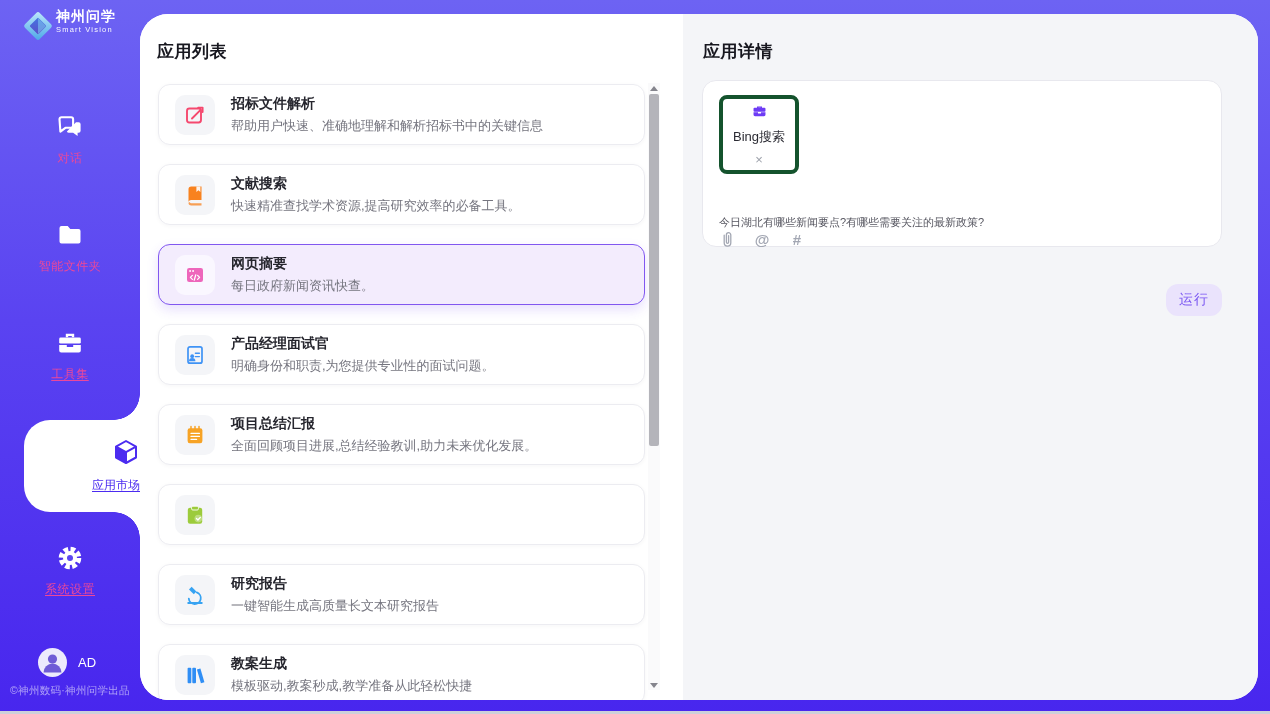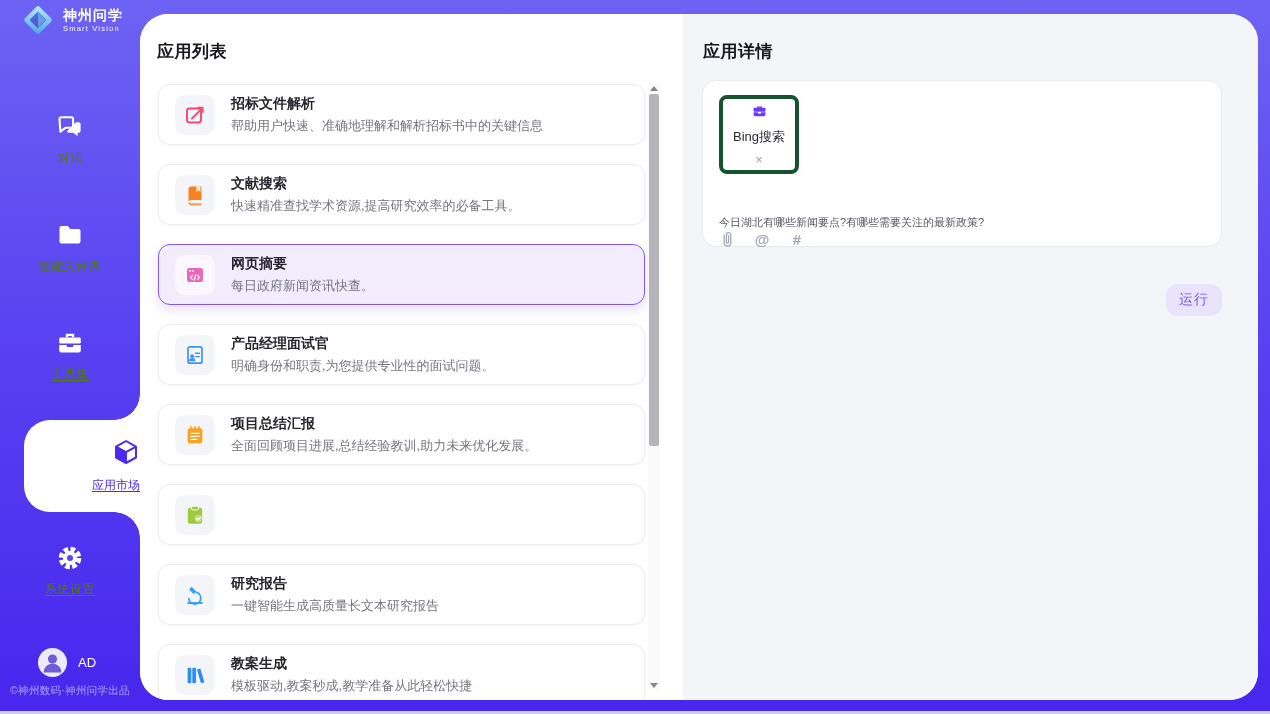--- a/index.html
+++ b/index.html
@@ -6,27 +6,27 @@
   html,body { width:1270px; height:714px; overflow:hidden; }
   body {
     font-family:"Liberation Sans","DejaVu Sans",sans-serif;
     background:linear-gradient(180deg,#6d63f3 0%,#5a43f1 45%,#4826ee 100%);
     position:relative;
   }
   .bottom-strip{position:absolute;left:0;right:0;bottom:0;height:3px;background:#ccd0da;}
 
   
   .sidebar{position:absolute;left:0;top:0;width:140px;height:714px;color:#fff;}
-  .brand{position:absolute;top:2px;left:20px;display:flex;align-items:center;gap:7px;}
+  .brand{position:absolute;top:8px;left:20px;display:flex;gap:0;}
   .brand-mark svg{display:block;}
   .brand-name{font-size:14px;font-weight:bold;letter-spacing:1px;line-height:17px;}
   .brand-sub{font-size:7.5px;letter-spacing:1.2px;opacity:.95;}
   .nav-item{position:absolute;left:0;width:140px;display:flex;flex-direction:column;align-items:center;gap:8px;cursor:pointer;}
   .nav-item .nico{width:30px;height:30px;display:flex;align-items:center;justify-content:center;}
-  .nav-item .nlabel{font-size:12px;color:#4d7c0f;letter-spacing:.5px;font-family:Liberation Serif, serif;}
+  .nav-item .nlabel{font-size:12px;color:#ec4899;letter-spacing:.5px;font-family:Liberation Serif, serif;}
   .nav-item .nlabel.u{text-decoration:underline;text-underline-offset:2px;}
   .nav-bubble{position:absolute;left:24px;width:116px;height:92px;background:#fff;border-radius:26px 0 0 26px;
     display:flex;flex-direction:column;align-items:center;justify-content:center;gap:7px;color:#4b2bf0;cursor:pointer;}
   .nav-bubble::before,.nav-bubble::after{content:"";position:absolute;right:0;width:26px;height:26px;}
   .nav-bubble::before{top:-26px;background:radial-gradient(circle 26px at 0 0, rgba(0,0,0,0) 25.5px, #fff 26px);}
   .nav-bubble::after{bottom:-26px;background:radial-gradient(circle 26px at 0 100%, rgba(0,0,0,0) 25.5px, #fff 26px);}
   .nav-bubble .nlabel{font-size:12px;color:#4b2bf0;}
   .nav-bubble .nlabel.u{text-decoration:underline;text-underline-offset:2px;}
   .user-row{position:absolute;left:38px;top:648px;display:flex;align-items:center;gap:11px;cursor:pointer;}
   .avatar{width:29px;height:29px;border-radius:50%;background:#eceafc;display:flex;align-items:center;justify-content:center;overflow:hidden;}

